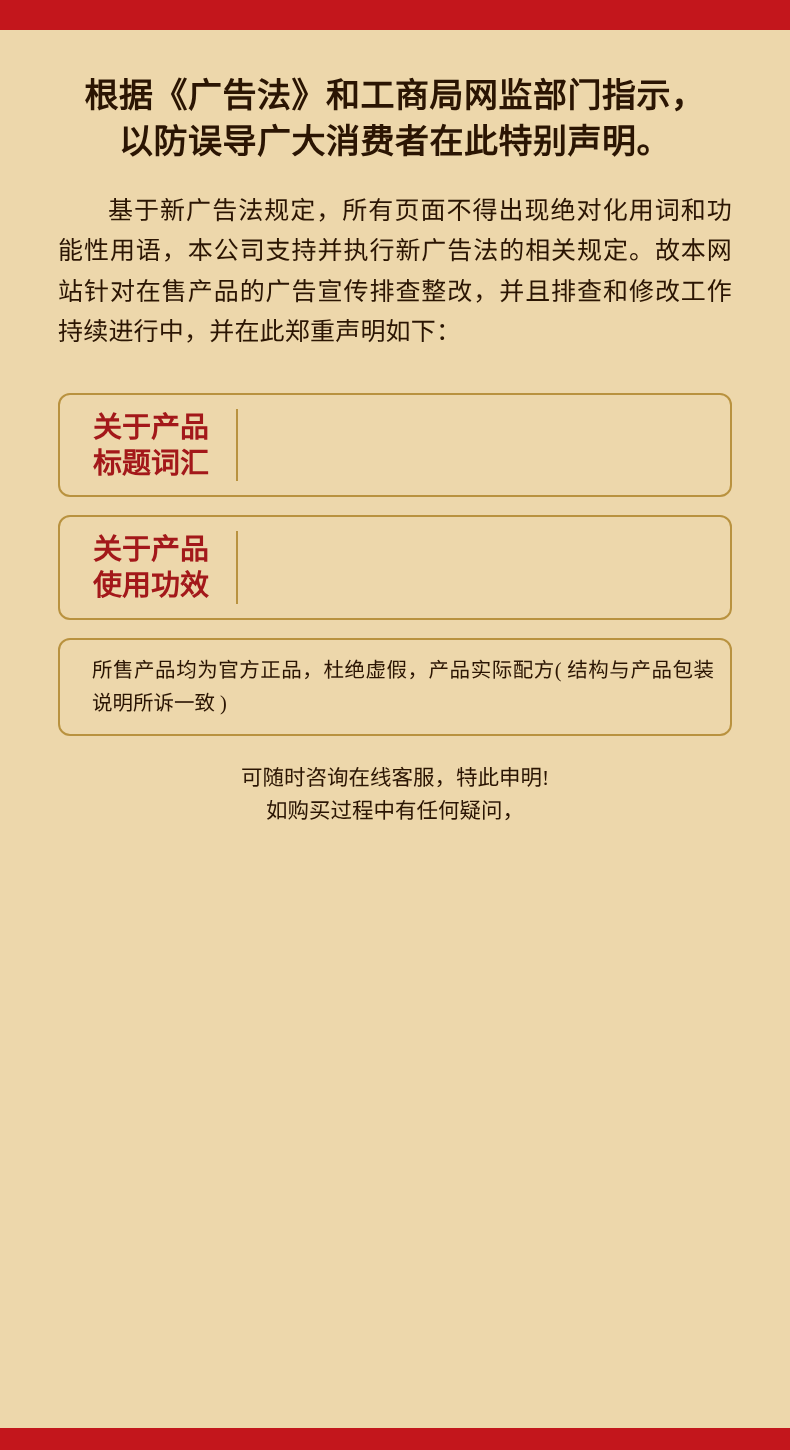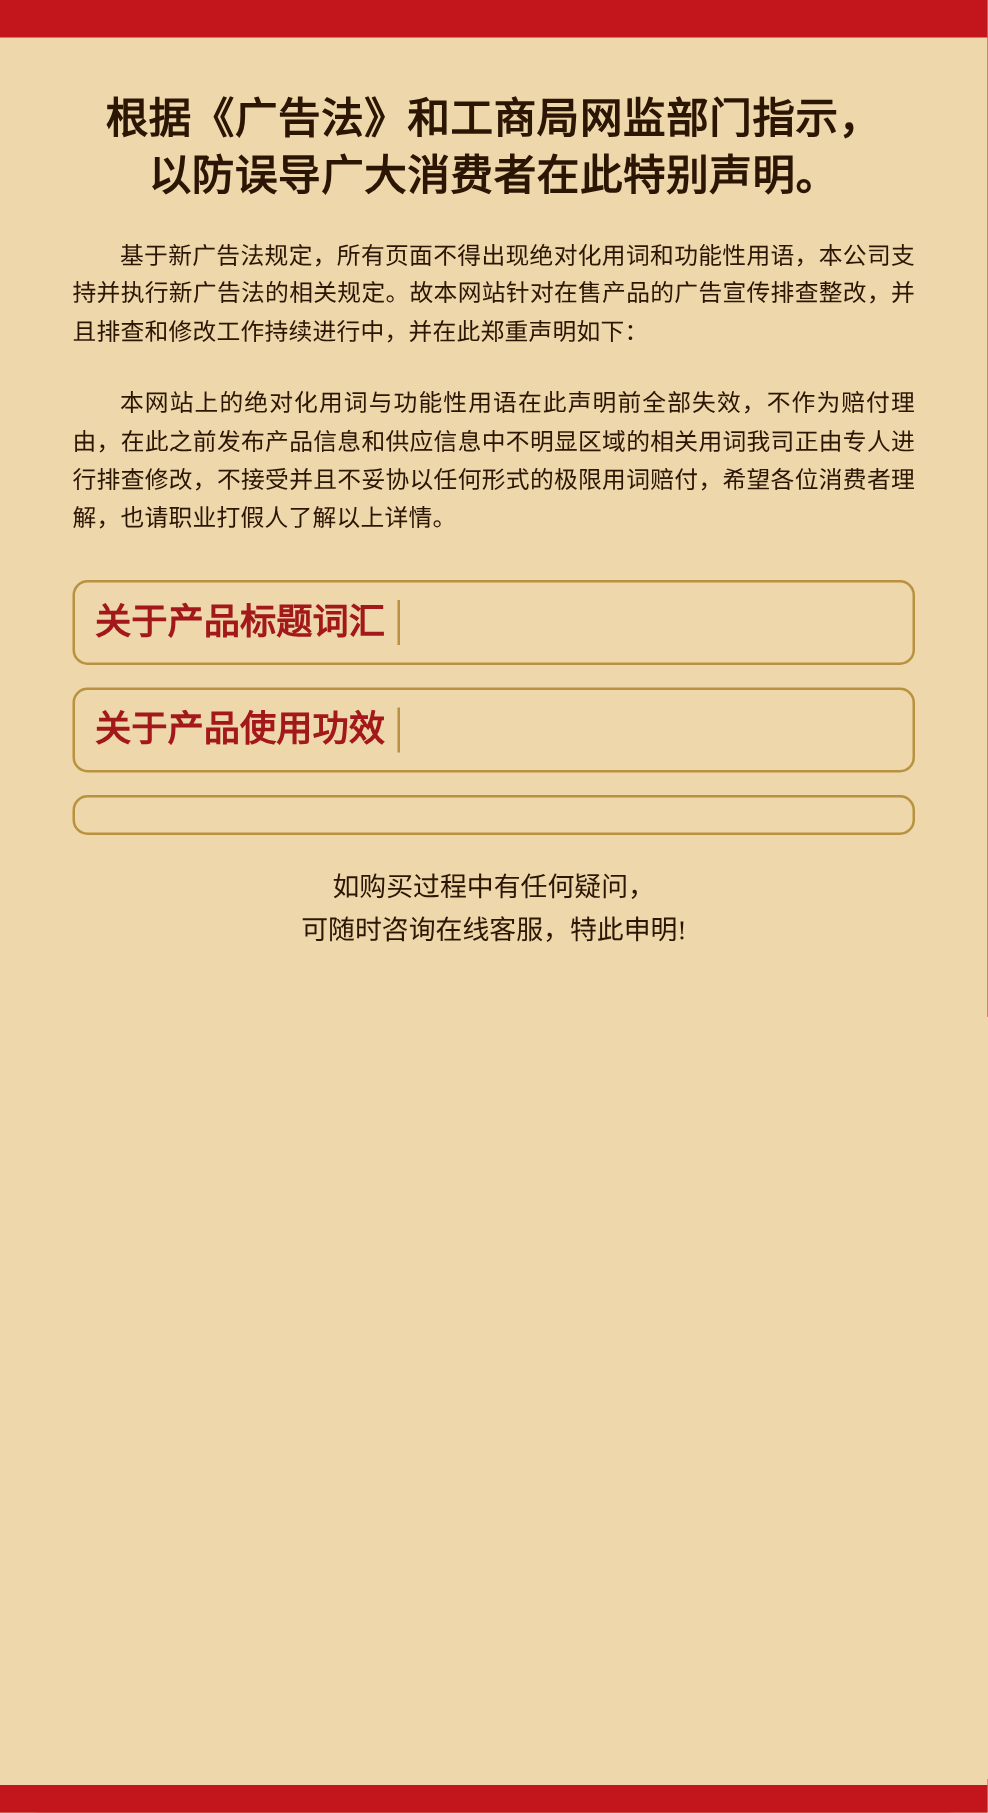--- a/index.html
+++ b/index.html
@@ -51,21 +51,21 @@
     letter-spacing: 0.5px;
     color: #2b1503;
     margin: 6px 0 22px 0;
   }
   .headline .l2 {
     display: block;
     font-family: Liberation Mono, monospace;
   }
 
   .para {
-    font-size: 19px;
+    font-size: 25px;
     line-height: 1.62;
     text-indent: 2em;
     letter-spacing: 0.2px;
     margin: 0 0 26px 0;
     color: #2b1503;
     text-align: justify;
   }
   .para.second {
     margin-bottom: 18px;
   }
@@ -81,21 +81,21 @@
     border-radius: 12px;
     display: flex;
     align-items: stretch;
     padding: 14px 16px;
     box-sizing: border-box;
     background: transparent;
   }
   .card-title {
     flex: 0 0 150px;
     display: flex;
-    flex-direction: row;
+    flex-direction: column;
     justify-content: center;
     align-items: center;
     text-align: center;
     font-weight: bold;
     font-size: 29px;
     line-height: 1.25;
     color: #a3181a;
     padding-right: 10px;
     border-right: 2px solid #b9923f;
   }
@@ -133,45 +133,45 @@
   <div class="top-bar"></div>
 
   <div class="sheet">
 
     <div class="headline">
       <span class="l1">根据《广告法》和工商局网监部门指示，</span>
       <span class="l2">以防误导广大消费者在此特别声明。</span>
     </div>
 
     <p class="para first">基于新广告法规定，所有页面不得出现绝对化用词和功能性用语，本公司支持并执行新广告法的相关规定。故本网站针对在售产品的广告宣传排查整改，并且排查和修改工作持续进行中，并在此郑重声明如下：</p>
-    <p class="para second">本网站上的绝对化用词与功能性用语在此声明前全部失效，不作为赔付理由，在此之前发布产品信息和供应信息中不明显区域的相关用词我司正由专人进行排查修改，不接受并且不妥协以任何形式的极限用词赔付，希望各位消费者理解，也请职业打假人了解以上详情。</p>
 
     <div class="cards">
 
       <div class="card">
         <div class="card-title">
           <span>关于产品</span>
           <span>标题词汇</span>
         </div>
       </div>
 
       <div class="card">
         <div class="card-title">
           <span>关于产品</span>
           <span>使用功效</span>
         </div>
       </div>
 
       <div class="card">
+        <div class="card-body">所售产品均为官方正品，杜绝虚假，产品实际配方( 结构与产品包装说明所诉一致 )</div>
       </div>
 
     </div>
 
     <div class="footer-note">
+      <span>可随时咨询在线客服，特此申明!</span>
       <span>如购买过程中有任何疑问，</span>
-      <span>可随时咨询在线客服，特此申明!</span>
     </div>
 
   </div>
 
   <div class="bottom-bar"></div>
 
 </div>
 
 </body></html>

